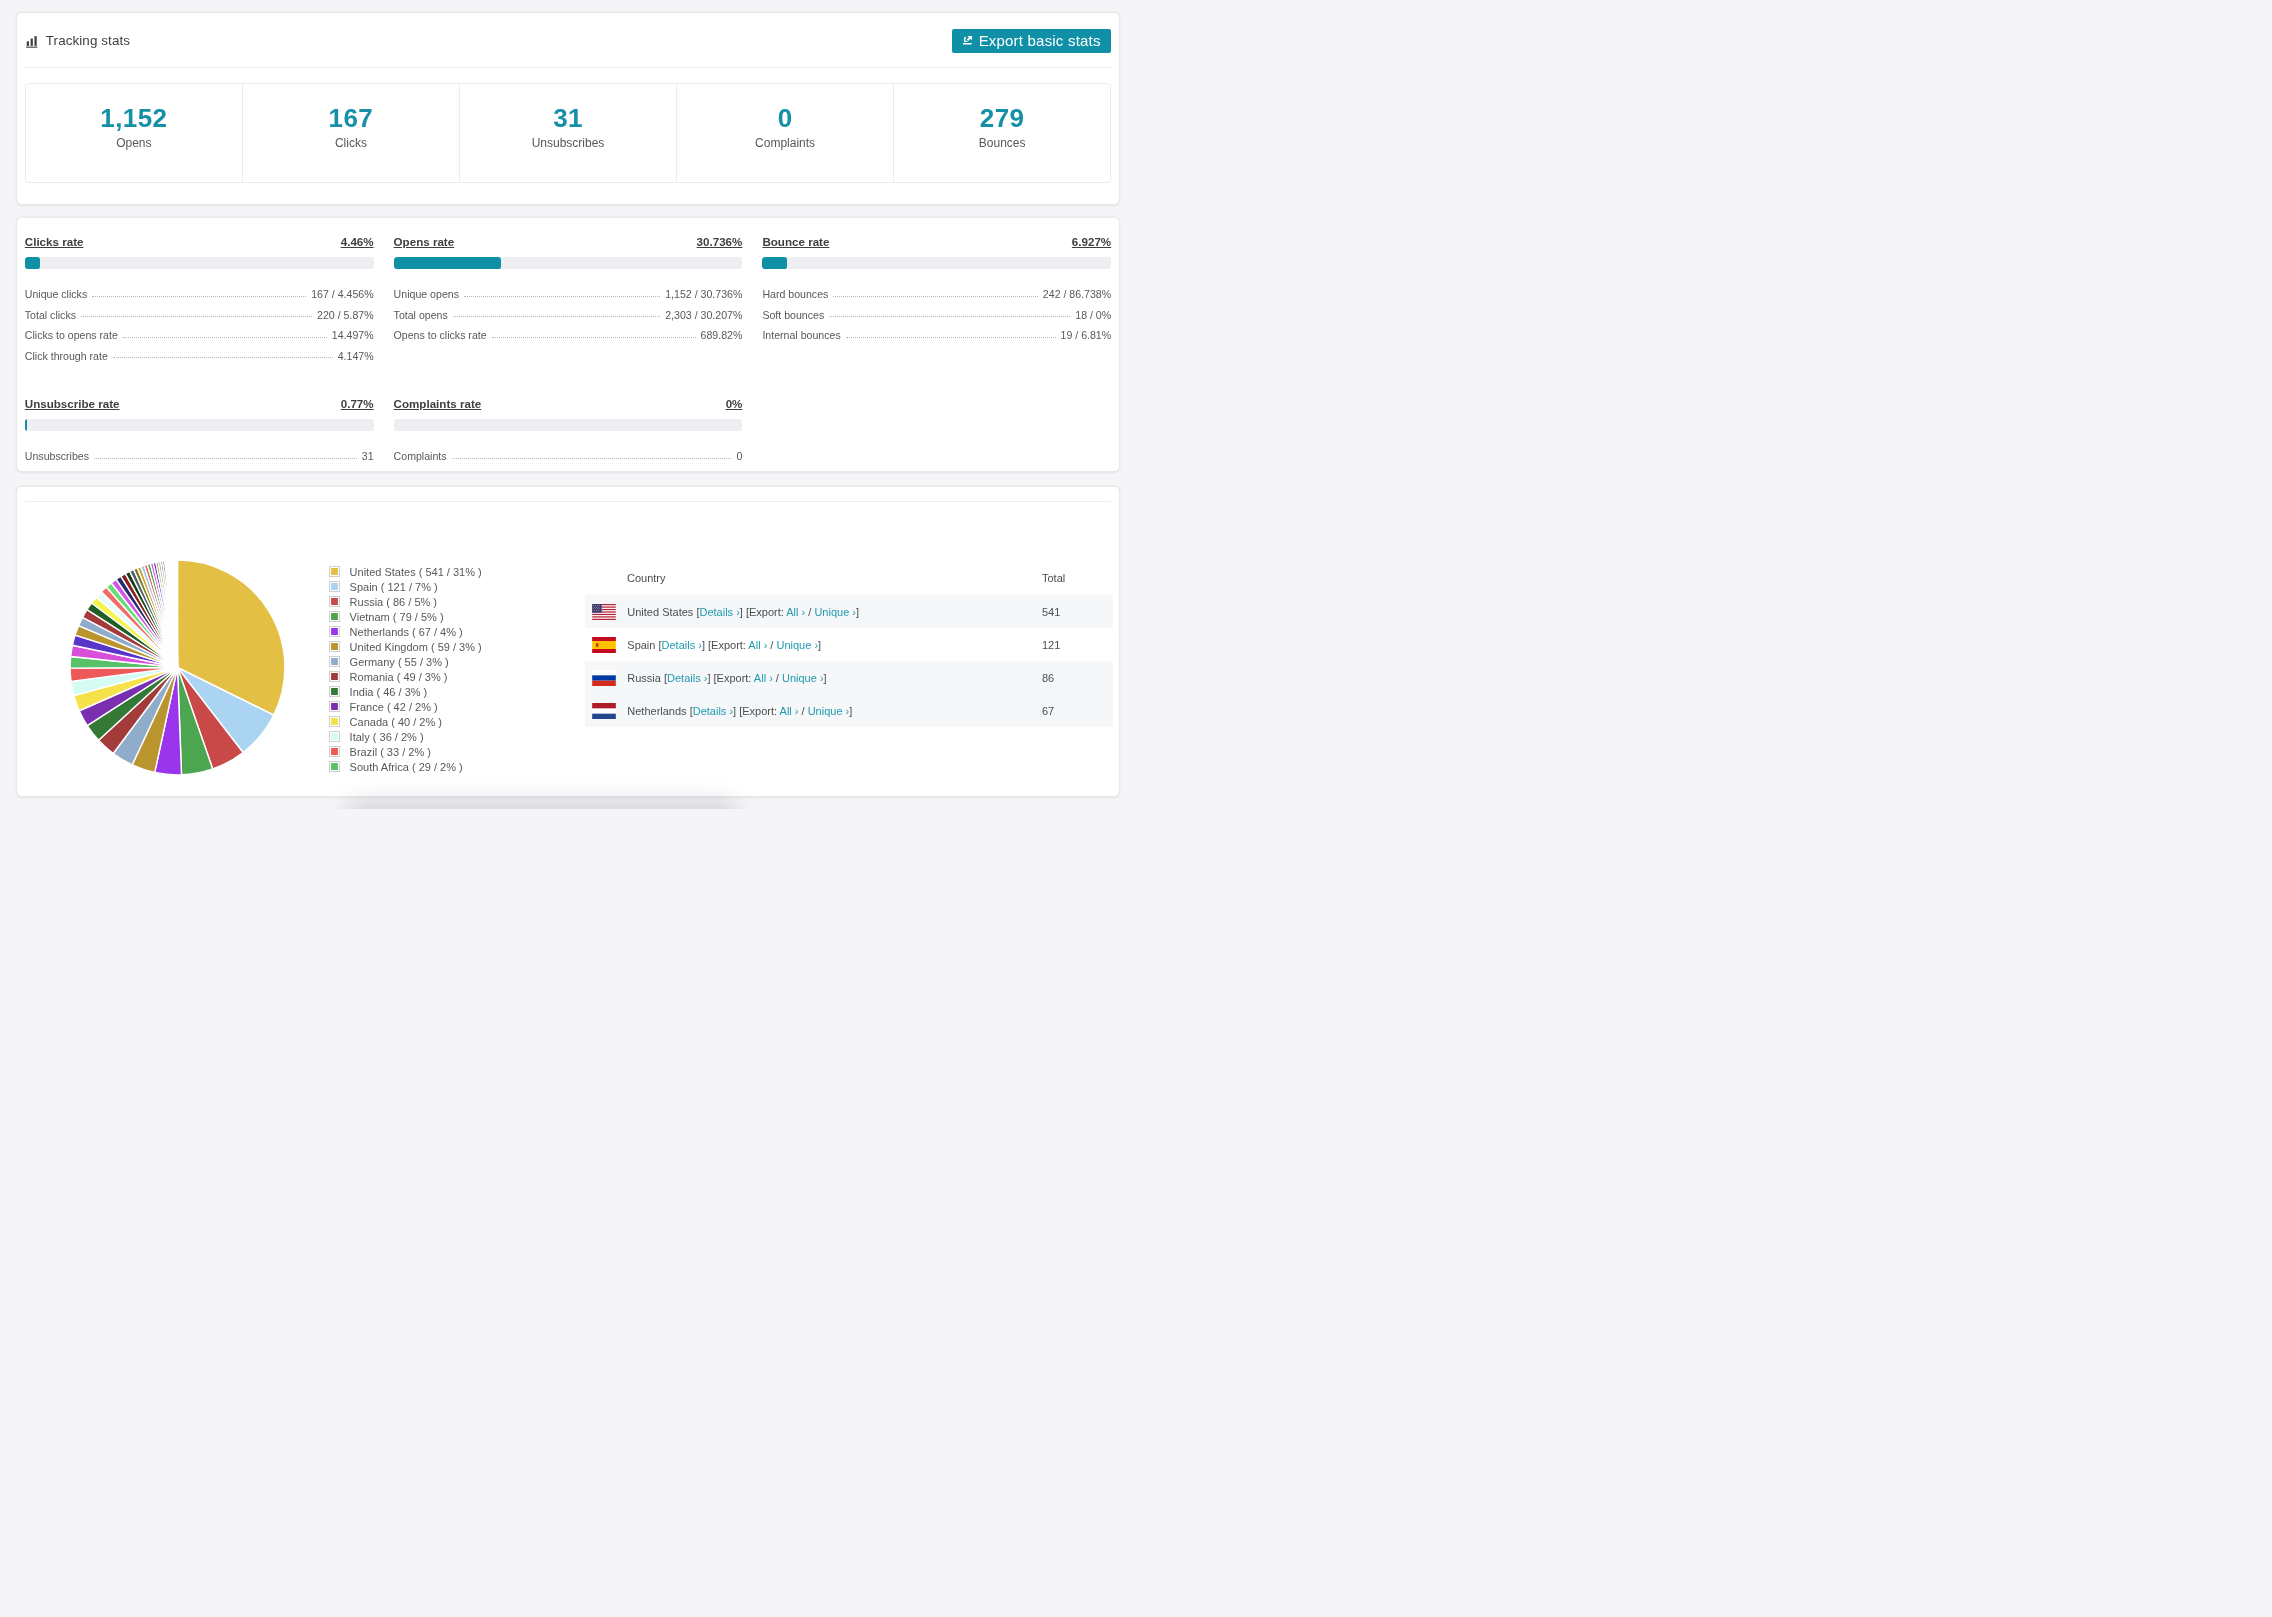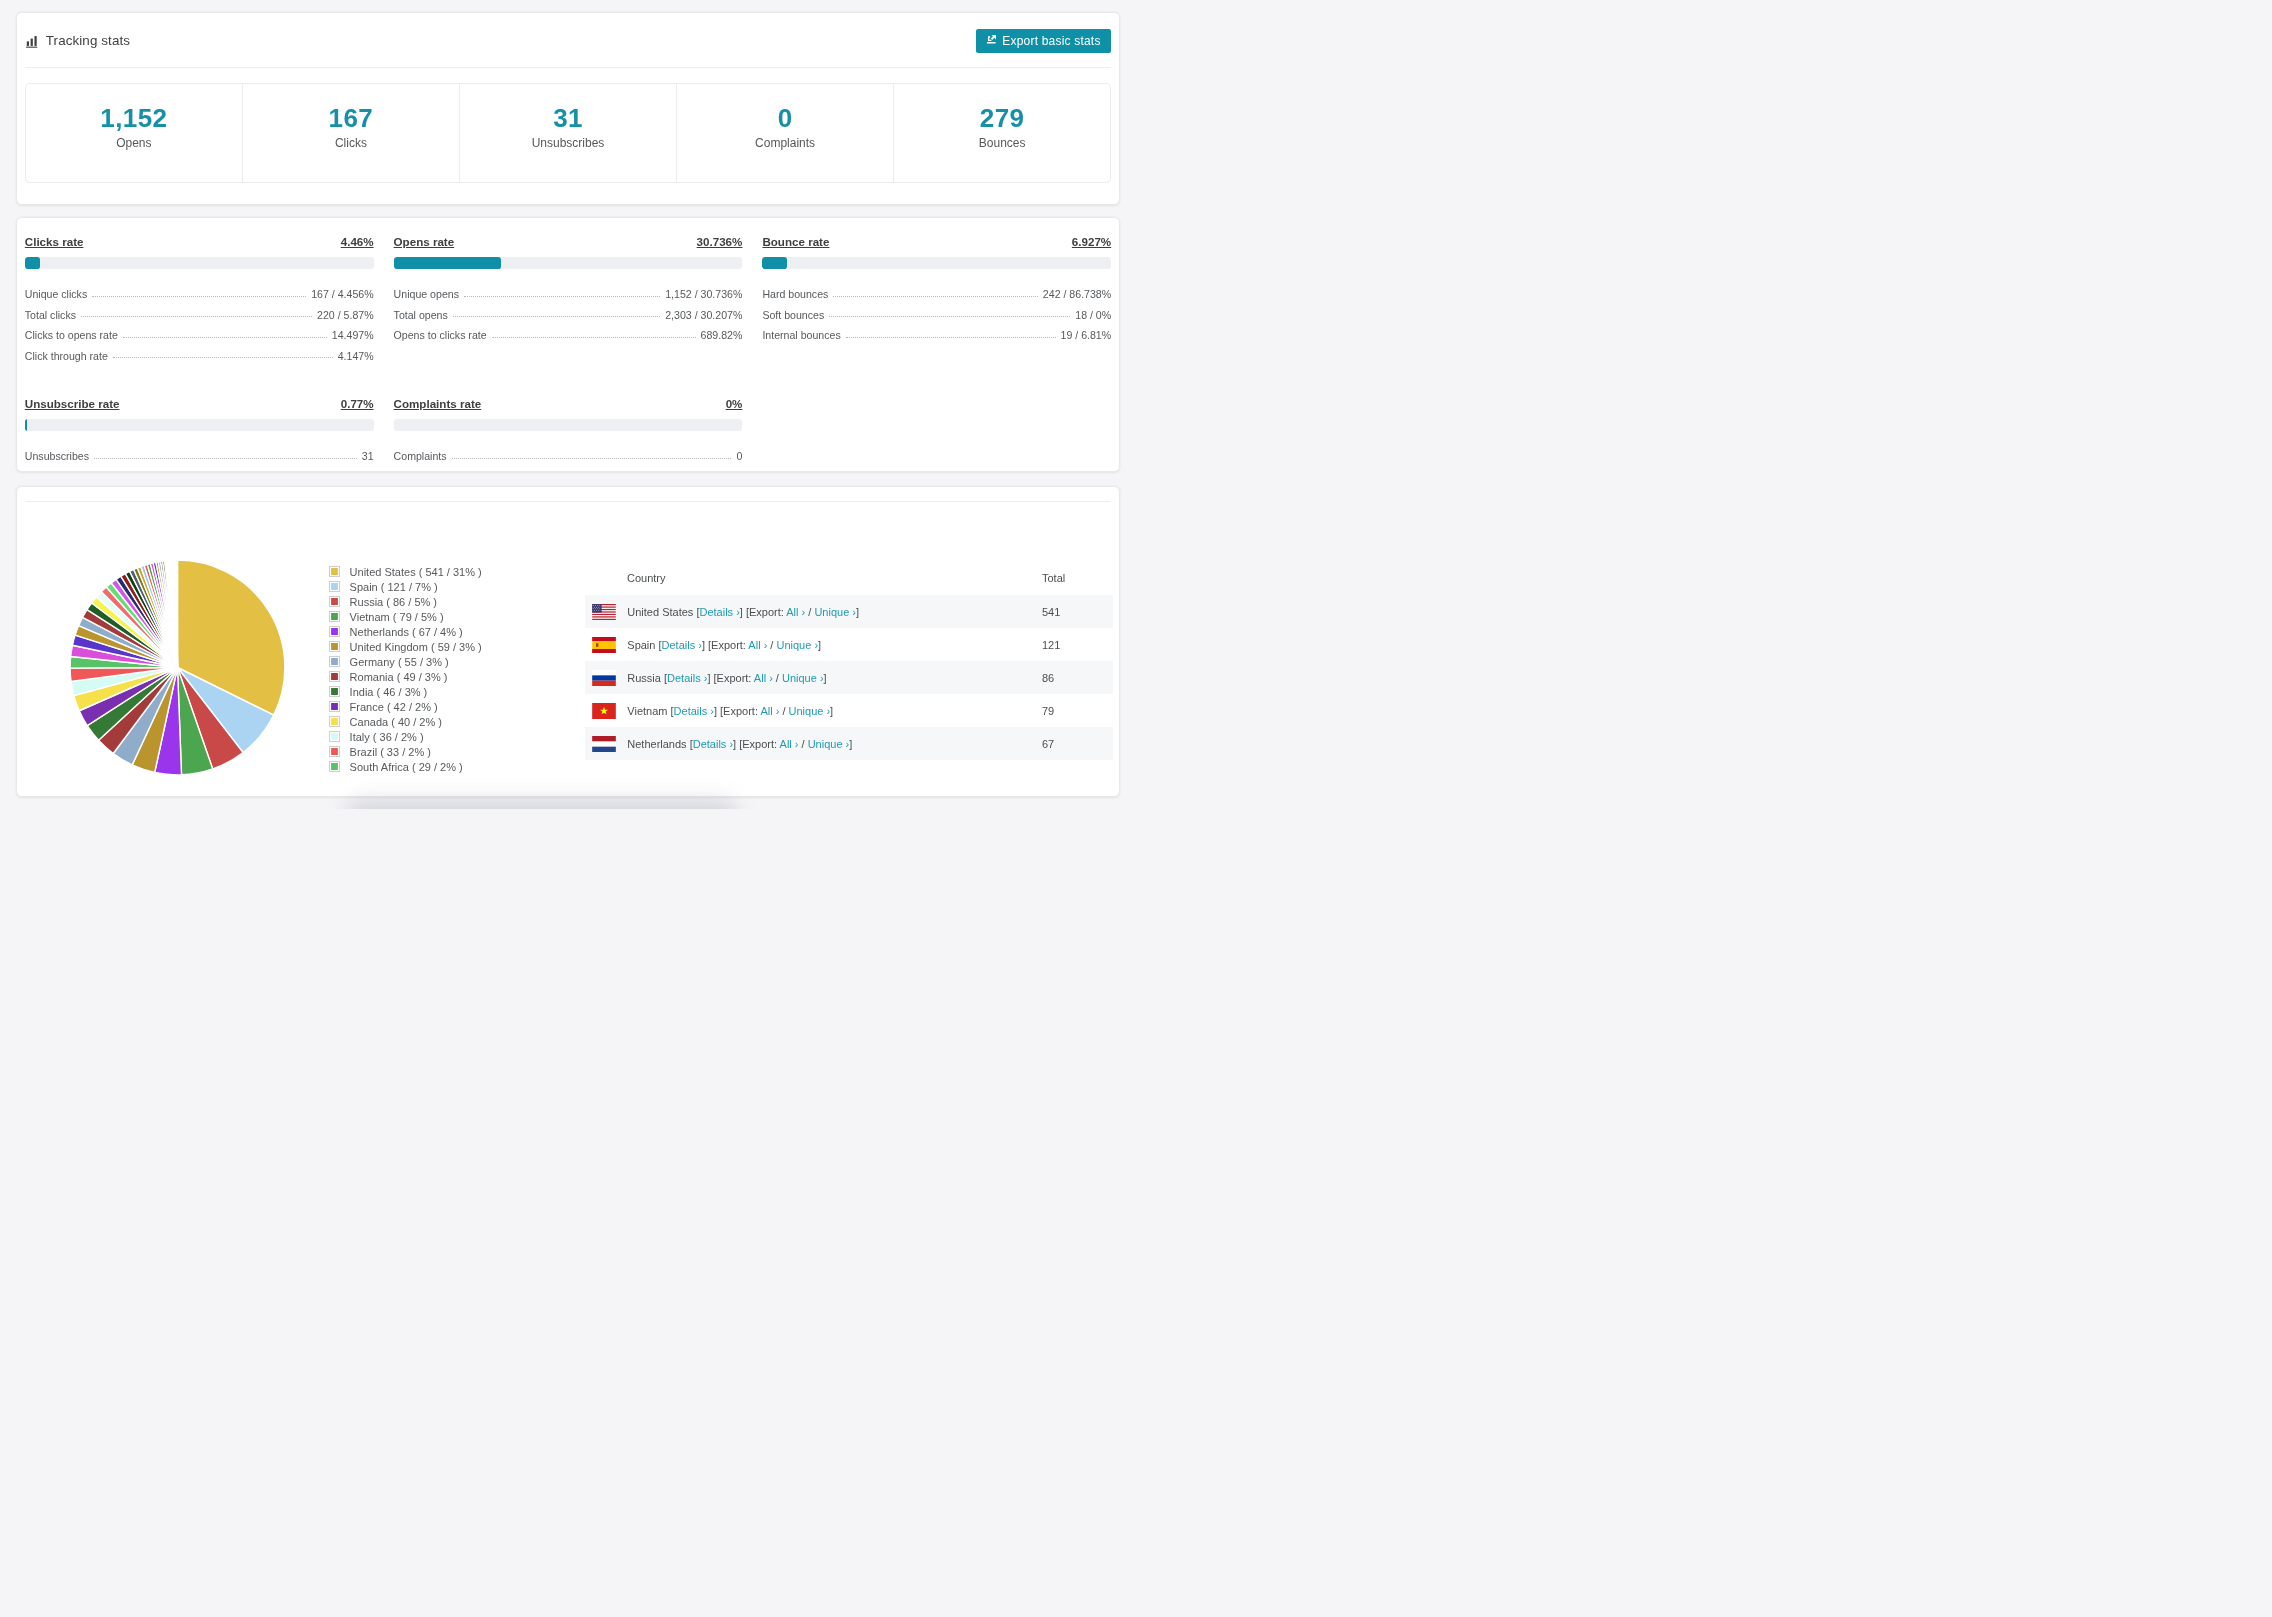--- a/index.html
+++ b/index.html
@@ -22,21 +22,21 @@
 
   
   .card-header { display:flex; align-items:center; justify-content:space-between; padding:15.5px 7.8px 0 7.8px; }
   .card-title  { display:flex; align-items:center; gap:7px; font-size:13.4px; color:#3d3f41; letter-spacing:0.1px; }
   .card-title svg { display:block; }
   .divider { border-top:0.7px solid #ededef; margin:14px 7.8px 0 7.8px; }
 
   .btn-export {
     display:flex; align-items:center; gap:5.6px;
     background:#1090a6; color:#fff; border:none; border-radius:2.1px;
-    font-family:inherit; font-size:12px; letter-spacing:0.2px;
+    font-family:inherit; font-size:15px; letter-spacing:0.2px;
     padding:0 10.6px; height:24px; cursor:pointer;
   }
   .stats-box {
     margin:15px 7.8px 0 7.8px; height:100px;
     border:0.7px solid #ececee; border-radius:4.2px;
     display:flex;
   }
   .stat-cell { flex:1; text-align:center; padding-top:19px; }
   .stat-cell + .stat-cell { border-left:0.7px solid #ececee; }
   .stat-value { font-size:26px; font-weight:800; color:#1590a6; letter-spacing:0.4px; }
@@ -426,30 +426,20 @@
             <div class="cell-flag">
               <svg viewBox="0 0 34 23">
                 <rect width="34" height="23" fill="#fff"></rect>
                 <rect y="7.67" width="34" height="7.66" fill="#0039A6"></rect>
                 <rect y="15.33" width="34" height="7.67" fill="#D52B1E"></rect>
               </svg>
             </div>
             <div class="cell-country">Russia [<a class="tlink">Details ›</a>] [Export: <a class="tlink">All ›</a> / <a class="tlink">Unique ›</a>]</div>
             <div class="cell-total">86</div>
           </div>
-          <div class="geo-row">
-            <div class="cell-flag">
-              <svg viewBox="0 0 34 23">
-                <rect width="34" height="23" fill="#DA251D"></rect>
-                <polygon points="17,5.5 18.41,9.56 22.71,9.65 19.28,12.24 20.53,16.35 17,13.9 13.47,16.35 14.72,12.24 11.29,9.65 15.59,9.56" fill="#FFFF00"></polygon>
-              </svg>
-            </div>
-            <div class="cell-country">Vietnam [<a class="tlink">Details ›</a>] [Export: <a class="tlink">All ›</a> / <a class="tlink">Unique ›</a>]</div>
-            <div class="cell-total">79</div>
-          </div>
           <div class="geo-row striped">
             <div class="cell-flag">
               <svg viewBox="0 0 34 23">
                 <rect width="34" height="23" fill="#fff"></rect>
                 <rect width="34" height="7.67" fill="#AE1C28"></rect>
                 <rect y="15.33" width="34" height="7.67" fill="#21468B"></rect>
               </svg>
             </div>
             <div class="cell-country">Netherlands [<a class="tlink">Details ›</a>] [Export: <a class="tlink">All ›</a> / <a class="tlink">Unique ›</a>]</div>
             <div class="cell-total">67</div>

